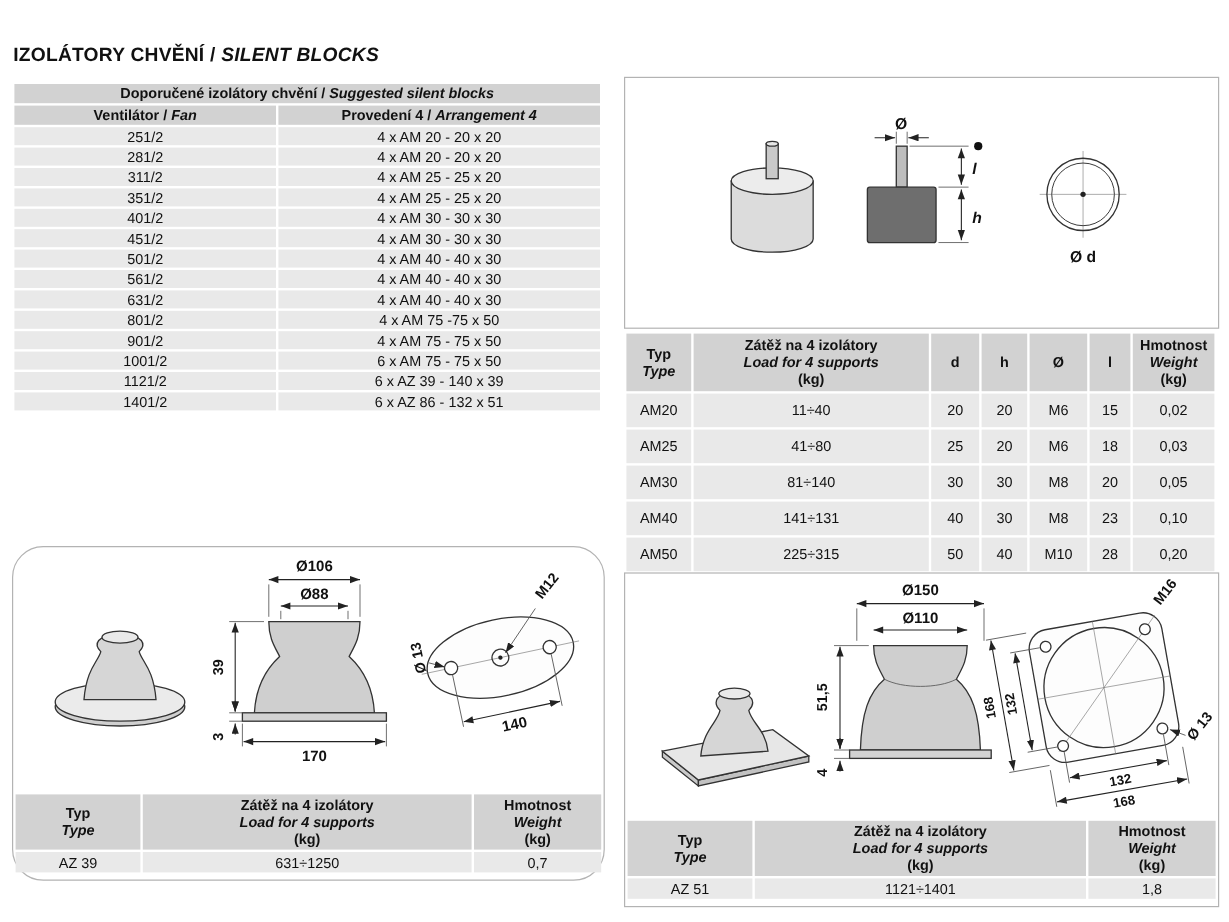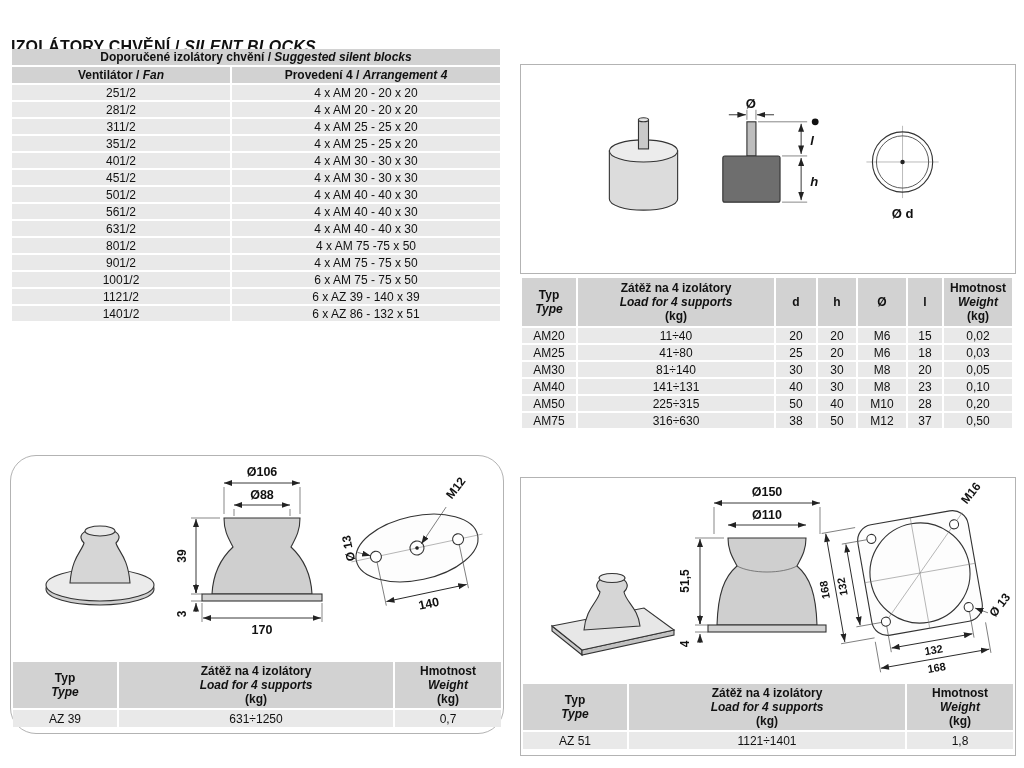--- a/index.html
+++ b/index.html
@@ -7,27 +7,27 @@
   .abs{position:absolute;}
   .title{position:absolute;left:11px;top:27px;font-size:16px;font-weight:bold;letter-spacing:.2px;}
   .title .en{font-style:italic;}
 
   table.tbl{border-collapse:separate;border-spacing:2px;table-layout:fixed;}
   .tbl th,.tbl td{background:#e9e9e9;font-size:12px;text-align:center;vertical-align:middle;padding:0 5px;height:15px;overflow:hidden;white-space:nowrap;}
   .tbl th{background:#d2d2d2;font-weight:bold;}
   .tbl .it{font-style:italic;}
   .left-al{text-align:center;}
 
-  .suggested{left:10px;top:47px;width:492px;}
+  .suggested{left:10px;top:68px;width:492px;}
   .suggested th{height:16px;}
 
   .am-panel{left:520px;top:64px;width:494px;height:208px;border:1px solid #b3b3b3;background:#fff;}
   .am-table{left:520px;top:276px;width:494px;}
   .am-table thead th{padding:3px 5px;line-height:1.18;height:auto;}
-  .am-table tbody td{height:15px;}
+  .am-table tbody td{height:28px;}
 
   .panel{border:1px solid #b3b3b3;background:#fff;}
   .p39{left:10px;top:455px;width:492px;height:277px;border-radius:26px;}
   .p51{left:520px;top:477px;width:494px;height:277px;}
   .panel .draw{position:relative;width:100%;height:204px;}
   .panel table.tbl{width:100%;}
   .panel thead th{padding:2px 5px;line-height:1.18;height:auto;}
   .panel tbody td{height:17px;}
 
   .am-panel svg,.draw svg{position:absolute;left:0;top:0;width:100%;height:100%;}

